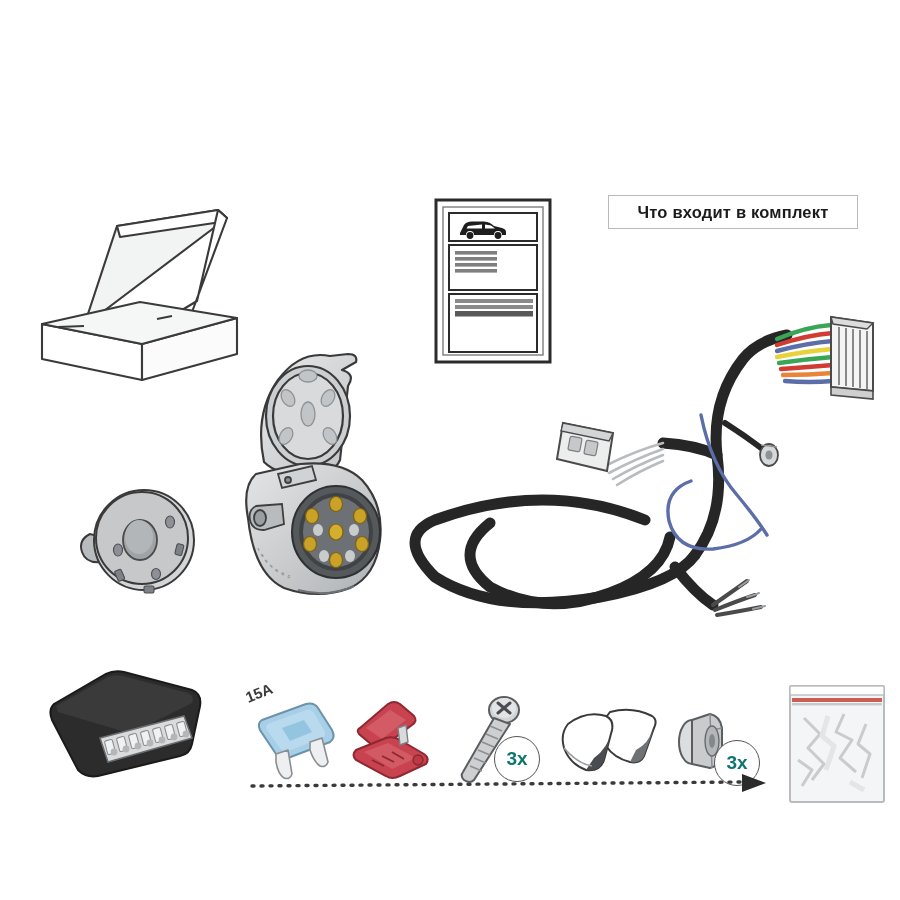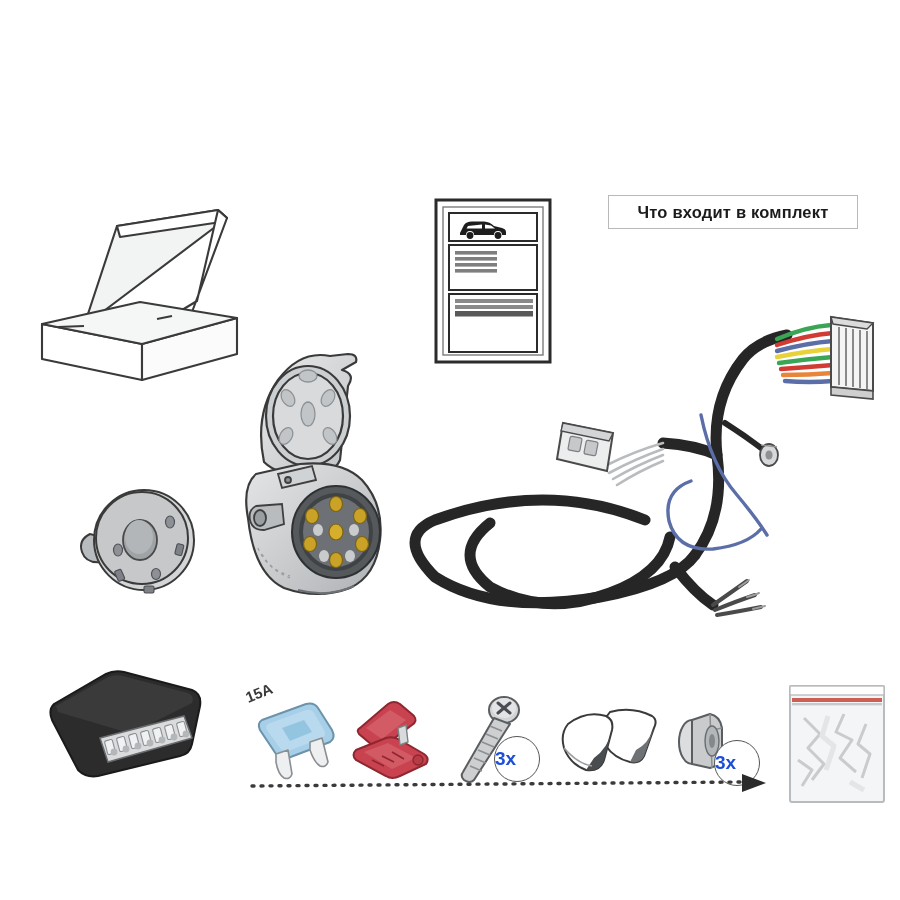--- a/index.html
+++ b/index.html
@@ -21,22 +21,22 @@
   }
 
   
   .item{position:absolute;}
   .item svg{display:block;overflow:visible;}
 
   
   .qty{
     position:absolute; width:44px;height:44px;border-radius:50%;
     border:1.6px solid #555; background:#fff;
-    display:flex;align-items:center;
-    font-size:19px;font-weight:bold;color:#1d4ed8;
+    display:flex;align-items:center;justify-content:center;
+    font-size:19px;font-weight:bold;color:#0f766e;
   }
 
   
   .fuse-label{
     position:absolute; left:243px; top:690px;
     font-size:15px; font-weight:bold; color:#3a3a3a;
     transform:rotate(-22deg); transform-origin:left top;
   }
 </style>
 </head>

